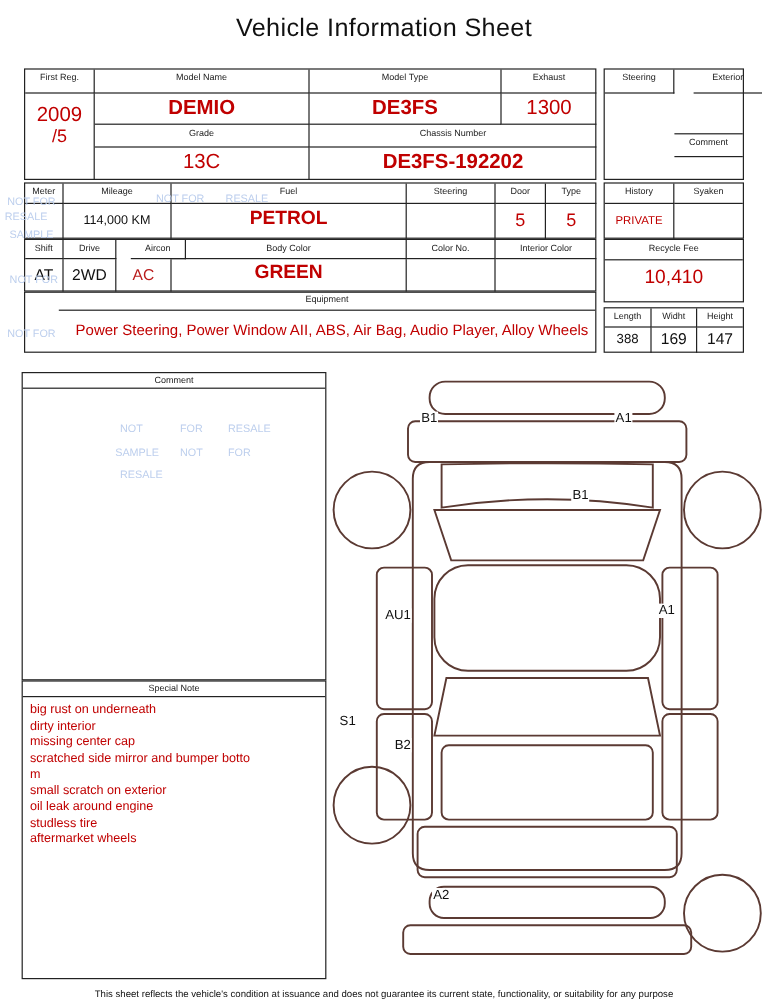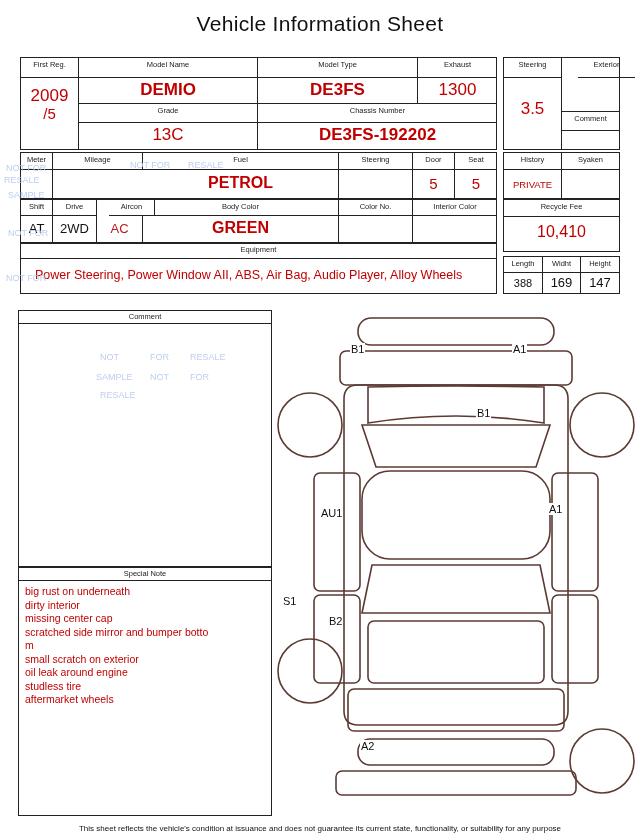--- a/index.html
+++ b/index.html
@@ -165,37 +165,35 @@
     <div class="cell lbl" style="left:58px; top:46px; width:179px; height:19px;">Grade</div>
     <div class="cell val nb-b" style="left:58px; top:65px; width:179px; height:27px; padding-top:3px; font-size:17px;">13C</div>
 
     <div class="cell lbl nb-r" style="left:237px; top:46px; width:239px; height:19px;">Chassis Number</div>
     <div class="cell val nb-r nb-b" style="left:237px; top:65px; width:239px; height:27px; padding-top:3px; font-size:17px; font-weight:bold;">DE3FS-192202</div>
   </div>
 
   <div class="blk" style="left:503px; top:57px; width:117px; height:93px;">
     <div class="cell lbl" style="left:0; top:0; width:58px; height:20px;">Steering</div>
     <div class="cell lbl nb-r" style="left:74px; top:0; width:57px; height:20px;">Exterior</div>
-    <div class="cell nb-b" style="left:0; top:20px; width:58px; height:72px; border-right:1px solid #222;">
-      <div class="val" style="padding-top:22px; font-size:17px;">3.5</div>
-    </div>
     <div class="cell nb-r" style="left:58px; top:20px; width:57px; height:34px;"></div>
     <div class="cell lbl nb-r" style="left:58px; top:54px; width:57px; height:19px;">Comment</div>
     <div class="cell nb-r nb-b" style="left:58px; top:73px; width:57px; height:19px;"></div>
   </div>
 
   <div class="blk" style="left:20px; top:152px; width:477px; height:47px;">
     <div class="cell lbl" style="left:0; top:0; width:32px; height:17px;">Meter</div>
     <div class="cell lbl" style="left:32px; top:0; width:90px; height:17px;">Mileage</div>
     <div class="cell lbl" style="left:122px; top:0; width:196px; height:17px;">Fuel</div>
     <div class="cell lbl" style="left:318px; top:0; width:74px; height:17px;">Steering</div>
     <div class="cell lbl" style="left:392px; top:0; width:42px; height:17px;">Door</div>
-    <div class="cell lbl nb-r" style="left:434px; top:0; width:42px; height:17px;">Seat</div>
+    <div class="cell lbl nb-r" style="left:434px; top:0; width:42px; height:17px;">Type</div>
 
     <div class="cell nb-b" style="left:0; top:17px; width:32px; height:29px;"></div>
+    <div class="cell val-sm nb-b" style="left:32px; top:17px; width:90px; height:29px; padding-top:6px; font-size:10.5px; color:#111;">114,000 KM</div>
     <div class="cell val nb-b" style="left:122px; top:17px; width:196px; height:29px; padding-top:4px; font-size:16px; font-weight:bold;">PETROL</div>
     <div class="cell nb-b" style="left:318px; top:17px; width:74px; height:29px;"></div>
     <div class="cell val nb-b" style="left:392px; top:17px; width:42px; height:29px; padding-top:5px; font-size:15px;">5</div>
     <div class="cell val nb-r nb-b" style="left:434px; top:17px; width:42px; height:29px; padding-top:5px; font-size:15px;">5</div>
   </div>
 
   <div class="blk" style="left:503px; top:152px; width:117px; height:47px;">
     <div class="cell lbl" style="left:0; top:0; width:58px; height:17px;">History</div>
     <div class="cell lbl nb-r" style="left:58px; top:0; width:57px; height:17px;">Syaken</div>
     <div class="cell nb-b" style="left:0; top:17px; width:58px; height:29px; color:#c00000; font-size:9.5px; text-align:center; padding-top:9px;">PRIVATE</div>
@@ -216,21 +214,21 @@
     <div class="cell val nb-b" style="left:122px; top:16px; width:196px; height:27px; padding-top:3px; font-size:16px; font-weight:bold;">GREEN</div>
     <div class="cell nb-b" style="left:318px; top:16px; width:74px; height:27px;"></div>
     <div class="cell nb-r nb-b" style="left:392px; top:16px; width:84px; height:27px;"></div>
   </div>
 
   <div class="blk" style="left:503px; top:199px; width:117px; height:53px;">
     <div class="cell lbl nb-r" style="left:0; top:0; width:115px; height:17px;">Recycle Fee</div>
     <div class="cell val nb-r nb-b" style="left:0; top:17px; width:115px; height:34px; padding-top:6px; font-size:16px;">10,410</div>
   </div>
 
-  <div class="blk" style="left:20px; top:243px; width:477px; height:51px;">
+  <div class="blk" style="left:20px; top:243px; width:477px; height:51px;padding-left:28px;">
     <div class="equip-label" style="border-bottom:1px solid #222; height:14px;">Equipment</div>
     <div class="equip-val" style="padding-top:8px;">Power Steering, Power Window  AII, ABS, Air Bag, Audio Player, Alloy Wheels</div>
   </div>
 
   <div class="blk" style="left:503px; top:256px; width:117px; height:38px;">
     <div class="cell lbl" style="left:0; top:0; width:39px; height:16px;">Length</div>
     <div class="cell lbl" style="left:39px; top:0; width:38px; height:16px;">Widht</div>
     <div class="cell lbl nb-r" style="left:77px; top:0; width:38px; height:16px;">Height</div>
     <div class="cell val-blk nb-b" style="left:0; top:16px; width:39px; height:21px; padding-top:1px; font-size:11px;">388</div>
     <div class="cell val-blk nb-b" style="left:39px; top:16px; width:38px; height:21px; padding-top:1px; font-size:13px;">169</div>

